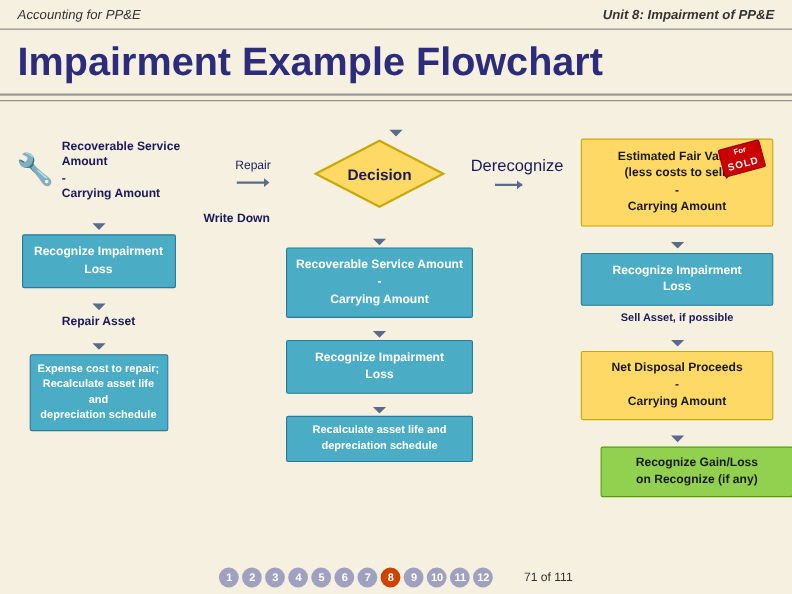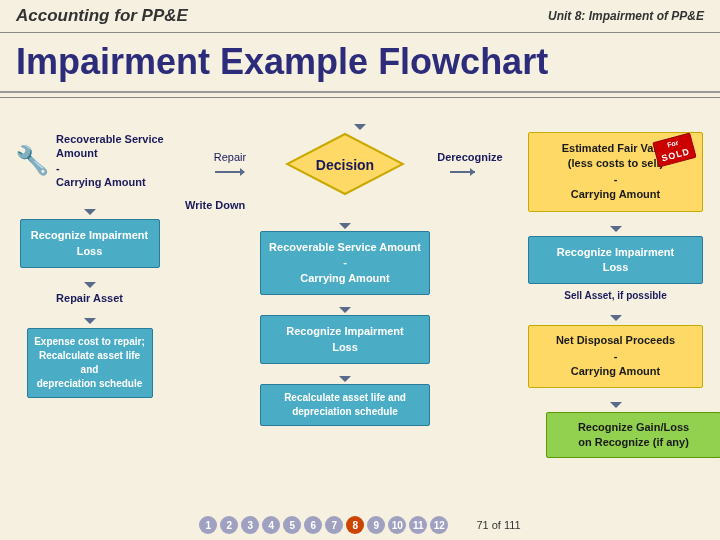--- a/index.html
+++ b/index.html
@@ -14,24 +14,24 @@
 
     
     .header {
       display: flex;
       justify-content: space-between;
       align-items: center;
       padding: 6px 16px;
       background: #f5f0e0;
     }
     .header-left {
-      font-size: 17px;
+      font-size: 12px;
       font-style: italic;
       color: #333;
-      font-weight: bold;
+      font-weight: normal;
     }
     .header-right {
       font-size: 12px;
       font-style: italic;
       color: #333;
       font-weight: bold;
     }
 
     .page-title {
       font-size: 36px;
@@ -270,21 +270,21 @@
         </div>
 
         <div class="diamond-shape">
           <svg width="120" height="65" viewBox="0 0 120 65">
             <polygon points="60,2 118,32 60,62 2,32" fill="#ffd966" stroke="#c9a800" stroke-width="2"></polygon>
           </svg>
           <div class="diamond-text">Decision</div>
         </div>
 
         <div style="display:flex; flex-direction:column; align-items:center; flex:1;">
-          <span style="font-size:11px; font-weight:bold; color:#1a1a5a; margin-bottom:2px;margin-left:20px;">Derecognize</span>
+          <span style="font-size:15px; font-weight:normal; color:#1a1a5a; margin-bottom:2px;margin-left:20px;">Derecognize</span>
           <svg width="30" height="14">
             <line x1="5" y1="7" x2="30" y2="7" stroke="#5a6a8a" stroke-width="2"></line>
             <polygon points="30,3 30,11 5,7" fill="transparent"></polygon>
             <polygon points="25,3 30,7 25,11" fill="#5a6a8a"></polygon>
           </svg>
         </div>
       </div>
 
       <div style="width:100%; display:flex; gap:6px; align-items:center; padding-left:10px;">
         <span style="font-size:11px; font-weight:bold; color:#1a1a5a;">Write Down</span>

